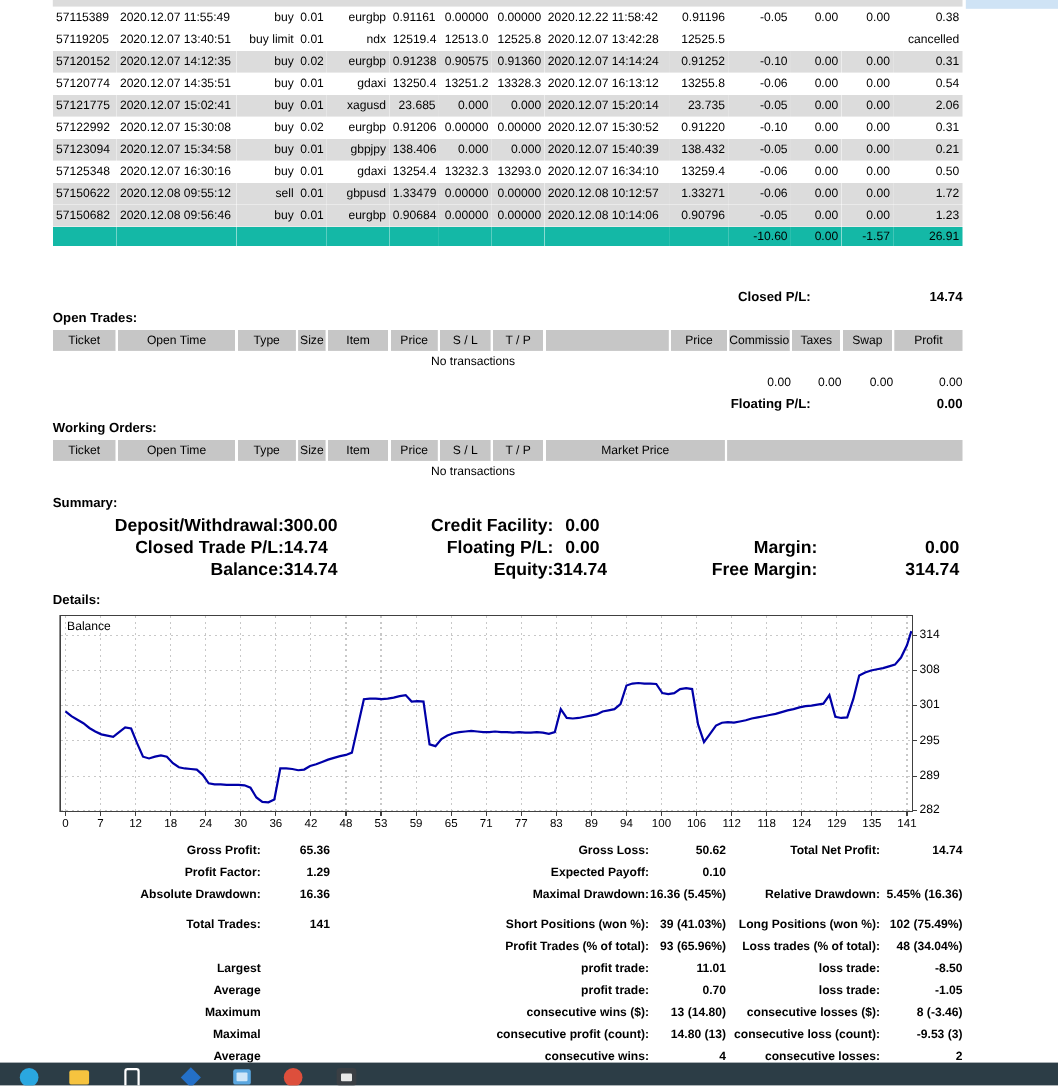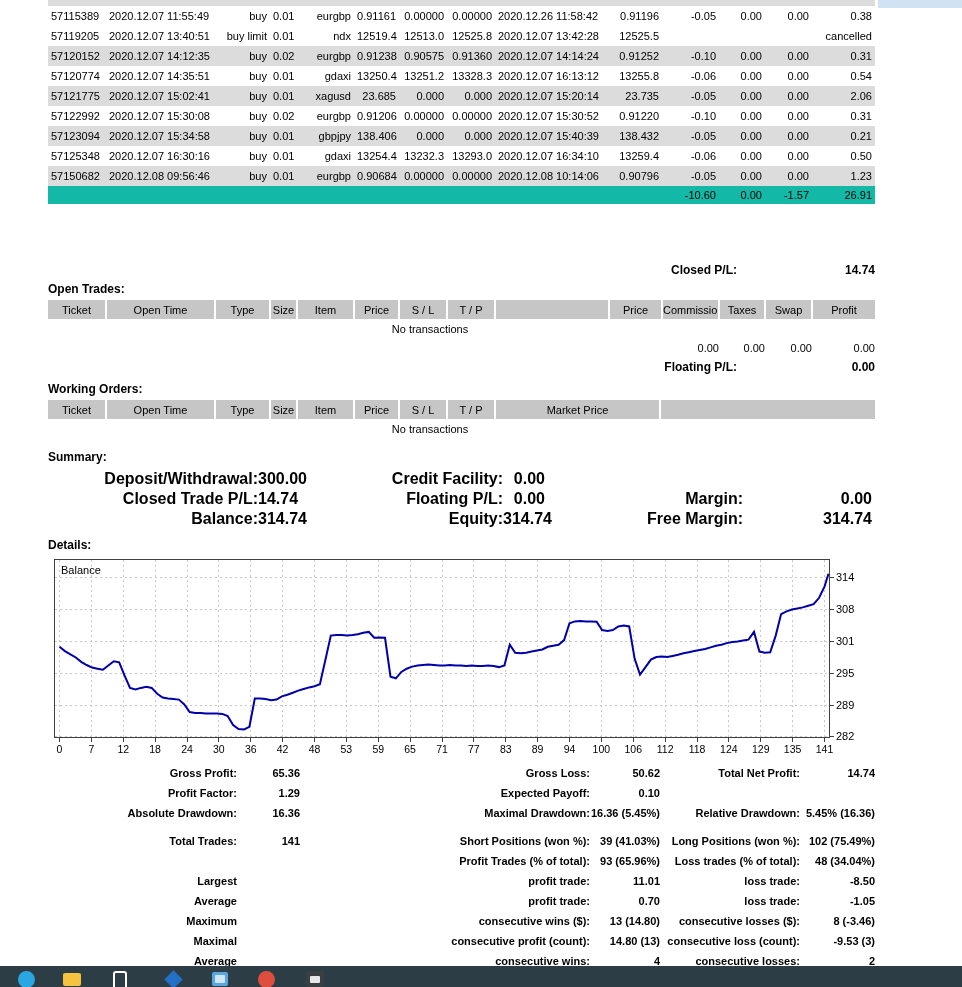--- a/index.html
+++ b/index.html
@@ -70,21 +70,21 @@
     <tbody id="trades-body">
         <tr>
           <td class="al-c">57115389</td>
           <td class="al-c">2020.12.07 11:55:49</td>
           <td class="al-r">buy</td>
           <td class="al-r">0.01</td>
           <td class="al-r">eurgbp</td>
           <td class="al-r">0.91161</td>
           <td class="al-r">0.00000</td>
           <td class="al-r">0.00000</td>
-          <td class="al-c">2020.12.26 11:58:42</td>
+          <td class="al-c">2020.12.22 11:58:42</td>
           <td class="al-r">0.91196</td>
           <td class="al-r">-0.05</td>
           <td class="al-r">0.00</td>
           <td class="al-r">0.00</td>
           <td class="al-r">0.38</td>
         </tr>
         <tr>
           <td class="al-c">57119205</td>
           <td class="al-c">2020.12.07 13:40:51</td>
           <td class="al-r">buy limit</td>
@@ -188,20 +188,36 @@
           <td class="al-r">gdaxi</td>
           <td class="al-r">13254.4</td>
           <td class="al-r">13232.3</td>
           <td class="al-r">13293.0</td>
           <td class="al-c">2020.12.07 16:34:10</td>
           <td class="al-r">13259.4</td>
           <td class="al-r">-0.06</td>
           <td class="al-r">0.00</td>
           <td class="al-r">0.00</td>
           <td class="al-r">0.50</td>
+        </tr>
+        <tr class="stripe">
+          <td class="al-c">57150622</td>
+          <td class="al-c">2020.12.08 09:55:12</td>
+          <td class="al-r">sell</td>
+          <td class="al-r">0.01</td>
+          <td class="al-r">gbpusd</td>
+          <td class="al-r">1.33479</td>
+          <td class="al-r">0.00000</td>
+          <td class="al-r">0.00000</td>
+          <td class="al-c">2020.12.08 10:12:57</td>
+          <td class="al-r">1.33271</td>
+          <td class="al-r">-0.06</td>
+          <td class="al-r">0.00</td>
+          <td class="al-r">0.00</td>
+          <td class="al-r">1.72</td>
         </tr>
         <tr class="stripe">
           <td class="al-c">57150682</td>
           <td class="al-c">2020.12.08 09:56:46</td>
           <td class="al-r">buy</td>
           <td class="al-r">0.01</td>
           <td class="al-r">eurgbp</td>
           <td class="al-r">0.90684</td>
           <td class="al-r">0.00000</td>
           <td class="al-r">0.00000</td>

